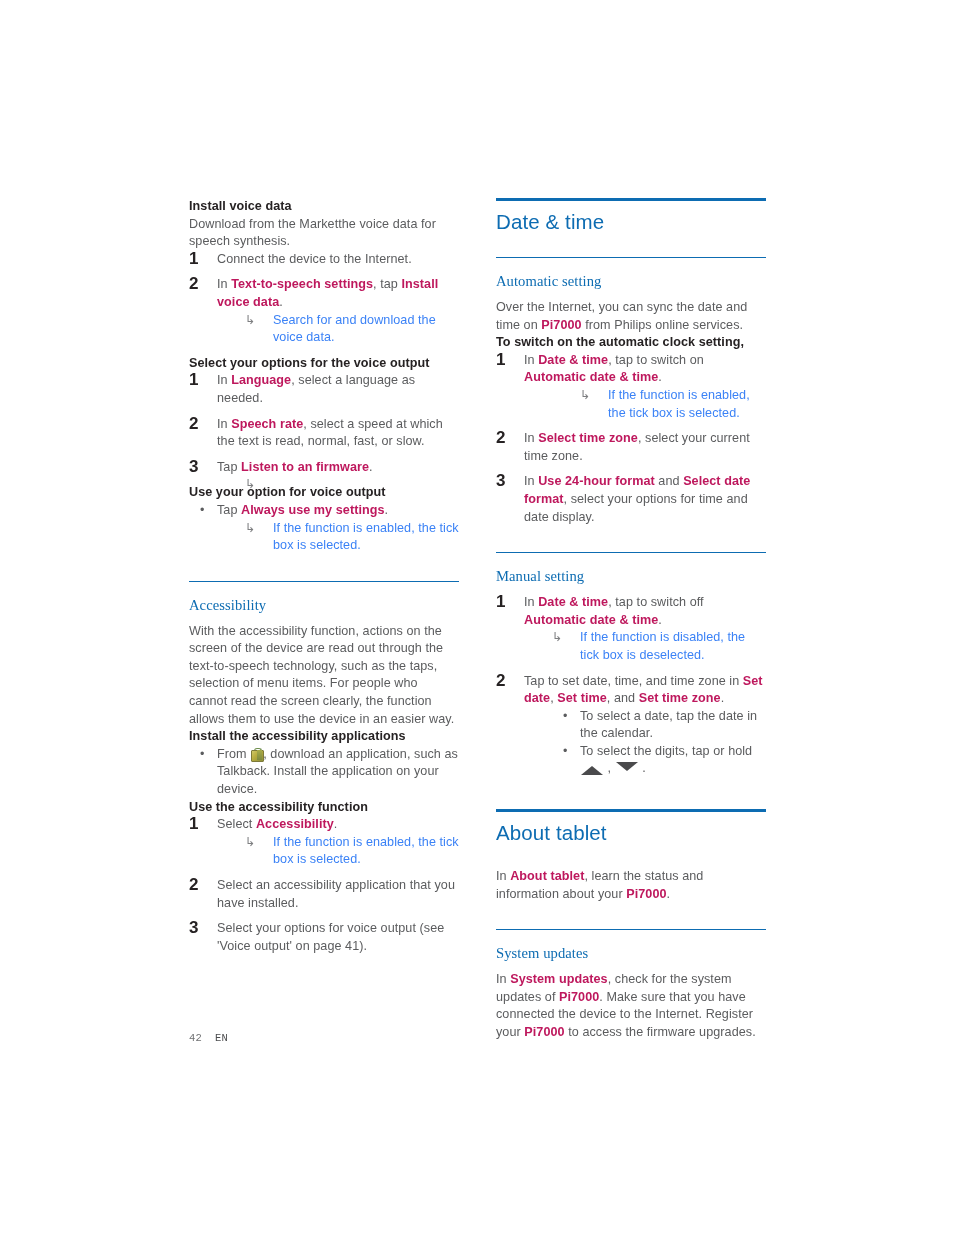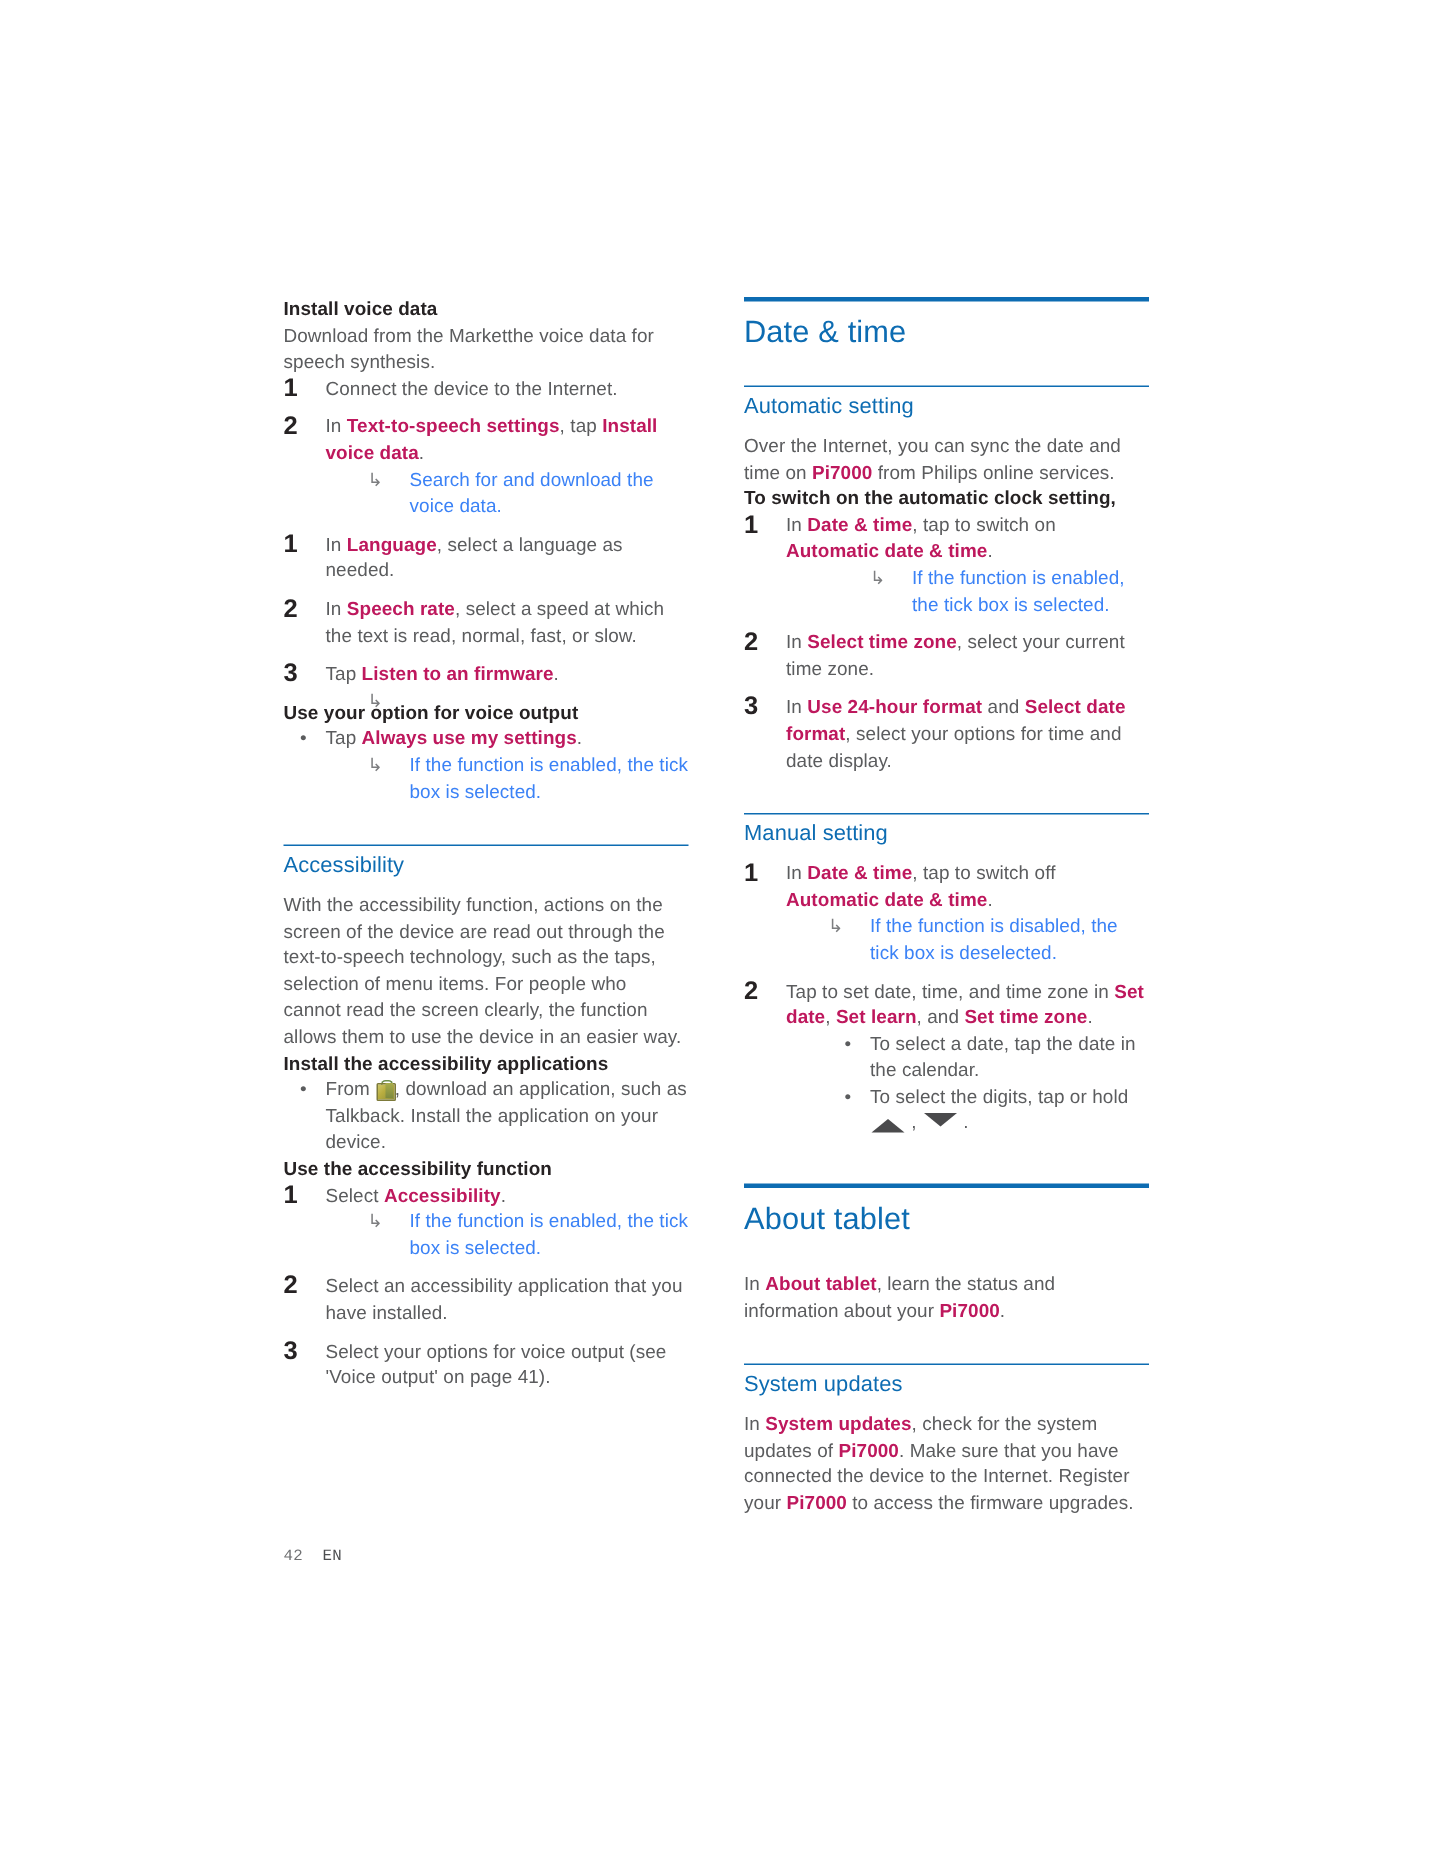--- a/index.html
+++ b/index.html
@@ -55,23 +55,24 @@
     border-top: 3px solid #0d6cb2;
     letter-spacing: 0.005em;
   }
   
   .h-section {
     color: #0d6cb2;
     font-size: 14.6px;
     line-height: 18px;
     font-weight: normal;
     margin: 0;
-    padding-top: 4px;
+    padding-top: 14px;
     border-top: 1.3px solid #0d6cb2;
     letter-spacing: 0.005em;
+    font-family: Liberation Serif, serif;
   }
 
   .sp-chapter-after  { height: 23px; }
   .sp-section-after  { height: 9px; }
   .sp-before-section { height: 26px; }
   .sp-before-chapter { height: 31px; }
   .sp-sm { height: 8px; }
 
   
   .subhead {
@@ -235,20 +236,21 @@
         <span><span>In </span><span class="b">Text-to-speech settings</span><span>, tap </span><span class="b">Install voice data</span><span>.</span></span>
         <div class="result body-txt">
           <span class="arrow">↳</span>
           <span class="result-txt">Search for and download the voice data.</span>
         </div>
       </li>
     </ol>
 
     <div class="sp-sm"></div>
 
+    <div class="subhead">Select your options for the voice output</div>
 
     <ol class="steps">
       <li class="step body-txt">
         <span class="num"></span>
         <span><span>In </span><span class="b">Language</span><span>, select a language as needed.</span></span>
       </li>
       <div class="step-gap"></div>
       <li class="step body-txt">
         <span class="num"></span>
         <span><span>In </span><span class="b">Speech rate</span><span>, select a speed at which the text is read, normal, fast, or slow.</span></span>
@@ -358,21 +360,21 @@
         <span class="num"></span>
         <span><span>In </span><span class="b">Date &amp; time</span><span>, tap to switch off </span><span class="b">Automatic date &amp; time</span><span>.</span></span>
         <div class="result body-txt">
           <span class="arrow">↳</span>
           <span class="result-txt">If the function is disabled, the tick box is deselected.</span>
         </div>
       </li>
       <div class="step-gap"></div>
       <li class="step body-txt">
         <span class="num"></span>
-        <span><span>Tap to set date, time, and time zone in </span><span class="b">Set date</span><span>, </span><span class="b">Set learn</span><span>, and </span><span class="b">Set time zone</span><span>.</span></span>
+        <span><span>Tap to set date, time, and time zone in </span><span class="b">Set date</span><span>, </span><span class="b">Set time</span><span>, and </span><span class="b">Set time zone</span><span>.</span></span>
         <ul class="dots indent">
           <li class="body-txt">
             <span class="dot">•</span>
             <span>To select a date, tap the date in the calendar.</span>
           </li>
           <li class="body-txt">
             <span class="dot">•</span>
             <span>To select the digits, tap or hold </span><span class="tri tri-up"></span><span> , </span><span class="tri tri-down"></span><span> .</span>
           </li>
         </ul>

